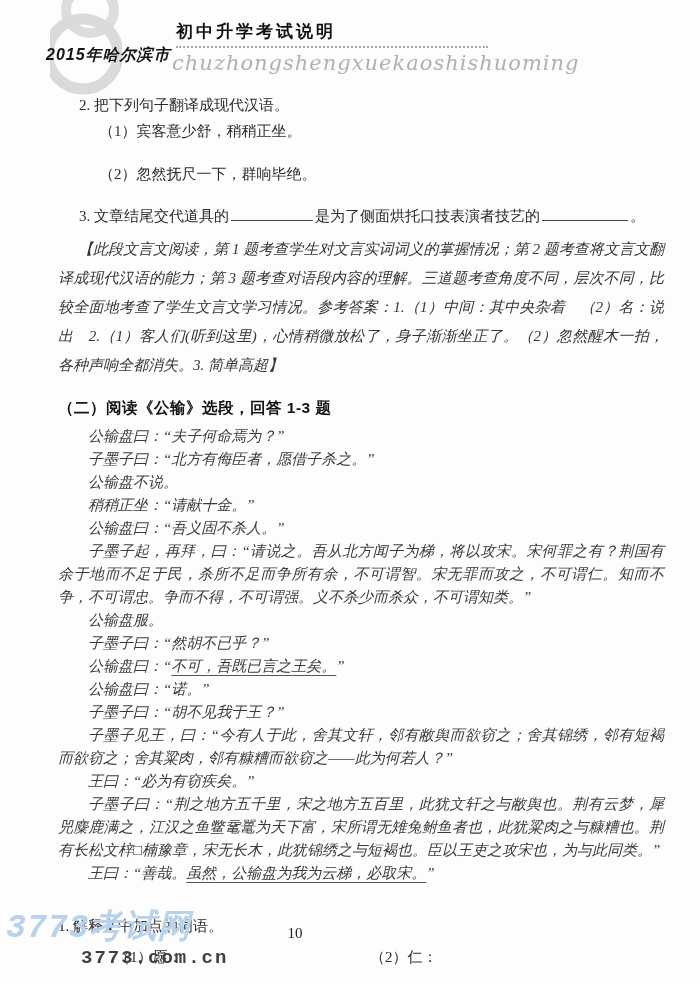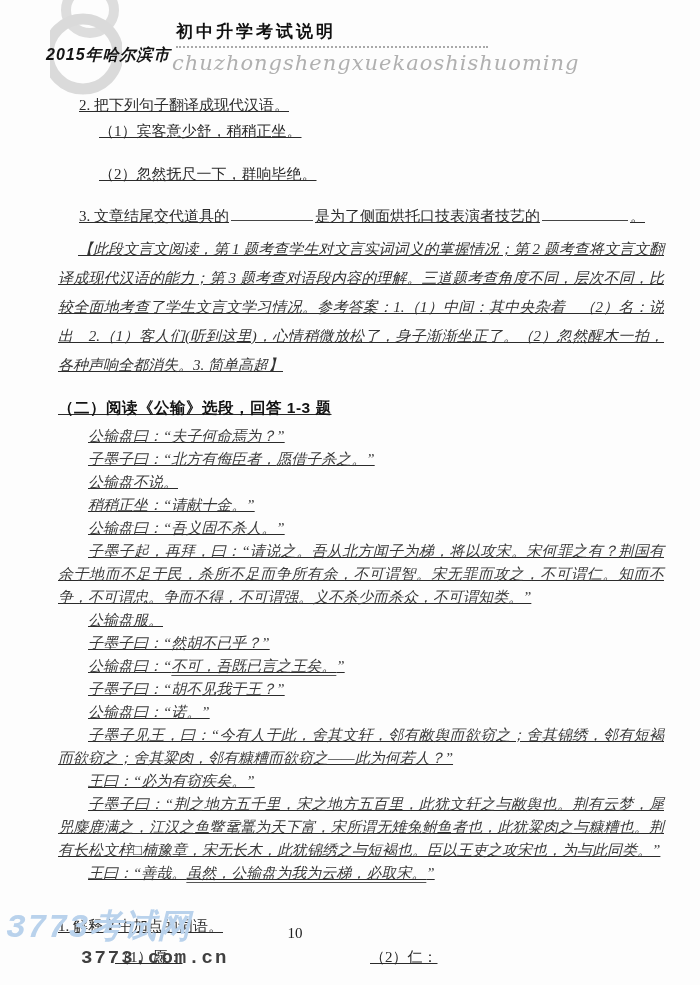--- a/index.html
+++ b/index.html
@@ -19,21 +19,21 @@
     font-family:"Liberation Sans","DejaVu Sans",sans-serif;
     font-weight:bold;font-size:17px;color:#111;letter-spacing:3px;
   }
   .hdr-dots{position:absolute;left:176px;top:46px;width:312px;border-bottom:2px dotted #a9a9a9;}
   .hdr-pinyin{
     position:absolute;left:172px;top:51px;
     font-family:"DejaVu Serif","Liberation Serif",serif;font-style:italic;
     font-size:21px;color:#b0b0b0;letter-spacing:1px;
   }
   
-  main{display:block;padding:95px 36px 0 58px;text-decoration:underline;}
+  main{display:block;padding:95px 36px 0 58px;}
   main p{margin:0;}
   .q2{font-size:15px;line-height:20px;padding-left:21px;}
   .q2item{font-size:15px;line-height:20px;padding-left:41px;margin-top:6px;}
   .q2item.gap{margin-top:23px;}
   .q3{font-size:15px;line-height:20px;padding-left:21px;margin-top:22px;}
   .blank{display:inline-block;width:82px;height:13px;border-bottom:1px solid #444;margin:0 2px;vertical-align:baseline;}
   .blank.b2{width:86px;}
   .commentary{
     margin-top:9px;font-size:15px;line-height:29px;text-align:justify;
     text-indent:20px;font-style:italic;color:#333;
@@ -94,22 +94,22 @@
     <div class="passage">
         <p class="para"><span>公输盘曰：“夫子何命焉为？”</span></p>
         <p class="para"><span>子墨子曰：“北方有侮臣者，</span><span class="dot">愿</span><span>借子杀之。”</span></p>
         <p class="para"><span>公输盘不说。</span></p>
         <p class="para"><span>稍稍正坐：“请献十金。”</span></p>
         <p class="para"><span>公输盘曰：“吾义固不杀人。”</span></p>
         <p class="para"><span>子墨子起，再拜，曰：“请说之。吾从北方闻子为梯，将以攻宋。宋何罪之有？荆国有余于地而不足于民，杀所不足而争所有余，不可谓智。宋无罪而攻之，不可谓仁。知而不争，不可谓忠。争而不得，不可谓强。义不杀少而杀众，不可谓知类。”</span></p>
         <p class="para"><span>公输盘服。</span></p>
         <p class="para"><span>子墨子曰：“然胡不已乎？”</span></p>
         <p class="para"><span>公输盘曰：“</span><span class="underline">不可，吾既已言之王矣。</span><span>”</span></p>
+        <p class="para"><span>公输盘曰：“诺。”</span></p>
         <p class="para"><span>子墨子曰：“胡不</span><span class="dot">见</span><span>我于王？”</span></p>
-        <p class="para"><span>公输盘曰：“诺。”</span></p>
         <p class="para"><span>子墨子见王，曰：“今有人于此，舍其文轩，邻有敝舆而欲窃之；舍其锦绣，邻有短褐而欲窃之；舍其粱肉，邻有糠糟而欲窃之——此为何若人？”</span></p>
         <p class="para"><span>王曰：“必为有窃疾矣。”</span></p>
         <p class="para"><span>子墨子曰：“荆之地方五千里，宋之地方五百里，此犹文轩之与敝舆也。荆有云梦，犀兕麋鹿满之，江汉之鱼鳖鼋鼍为天下富，宋所谓无雉兔鲋鱼者也，此犹粱肉之与糠糟也。荆有长松文梓□楠豫章，宋无长木，此犹锦绣之与短褐也。臣以王吏之攻宋也，为与此同类。”</span></p>
         <p class="para"><span>王曰：“善哉。</span><span class="underline">虽然，公输盘为我为云梯，必取宋。</span><span>”</span></p>
       </div>
 
     <p class="q1label">1. 解释文中加点的词语。</p>
     <div class="q1row">
       <span>（1）愿：</span>
       <span>（2）仁：</span>

